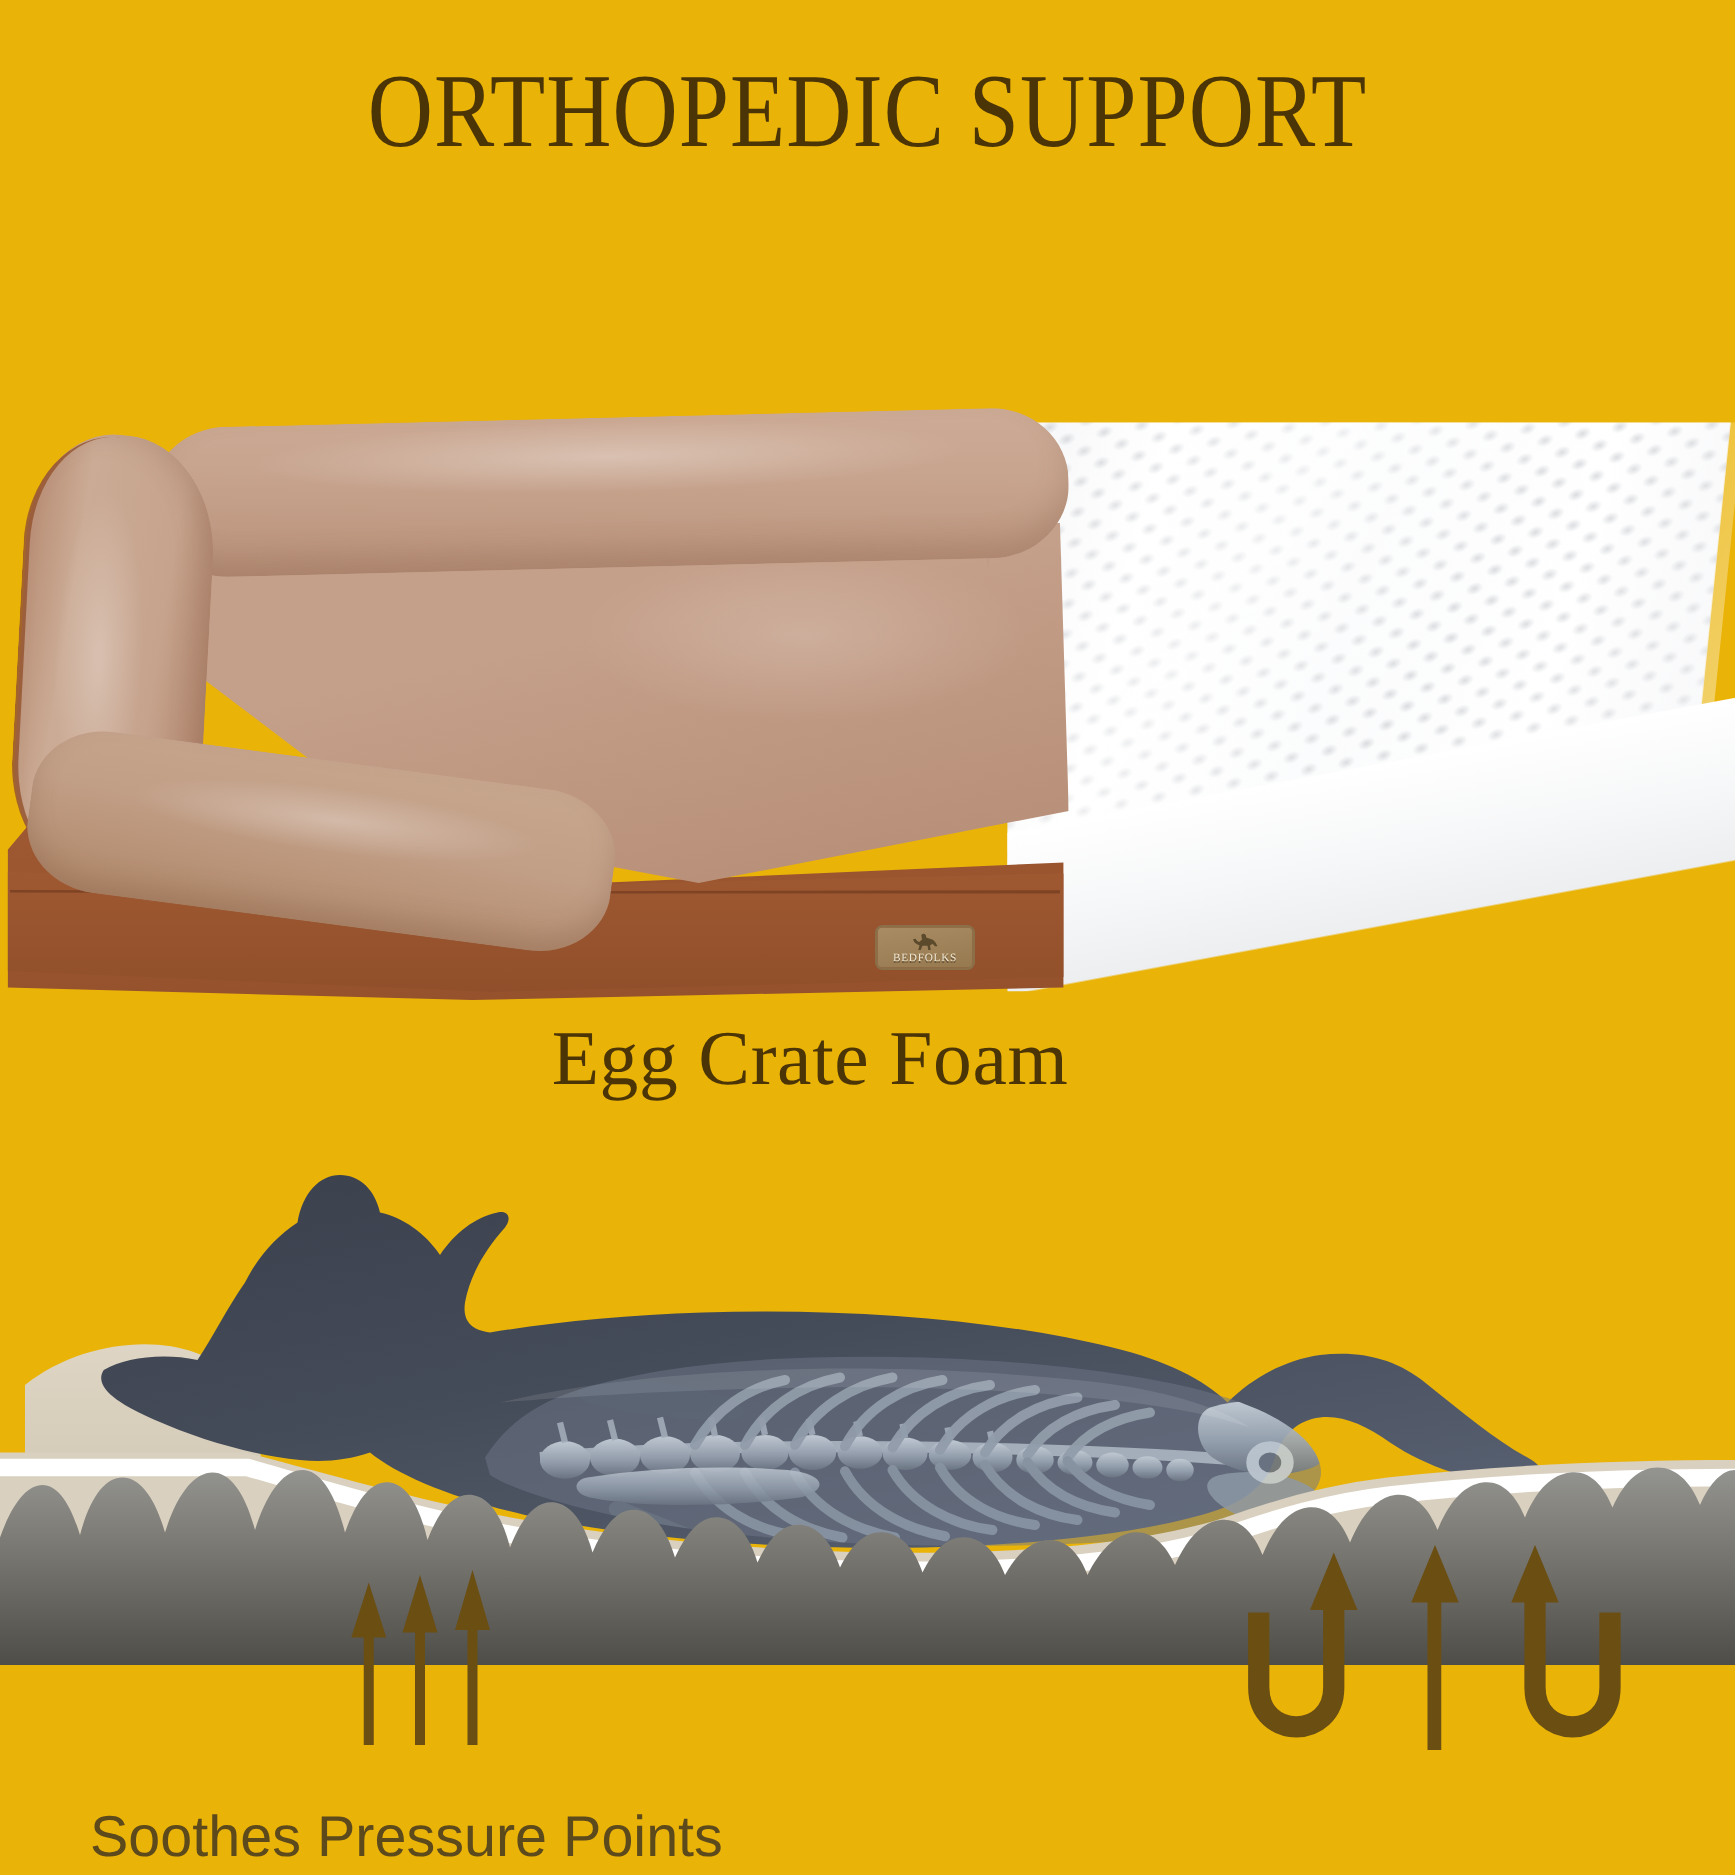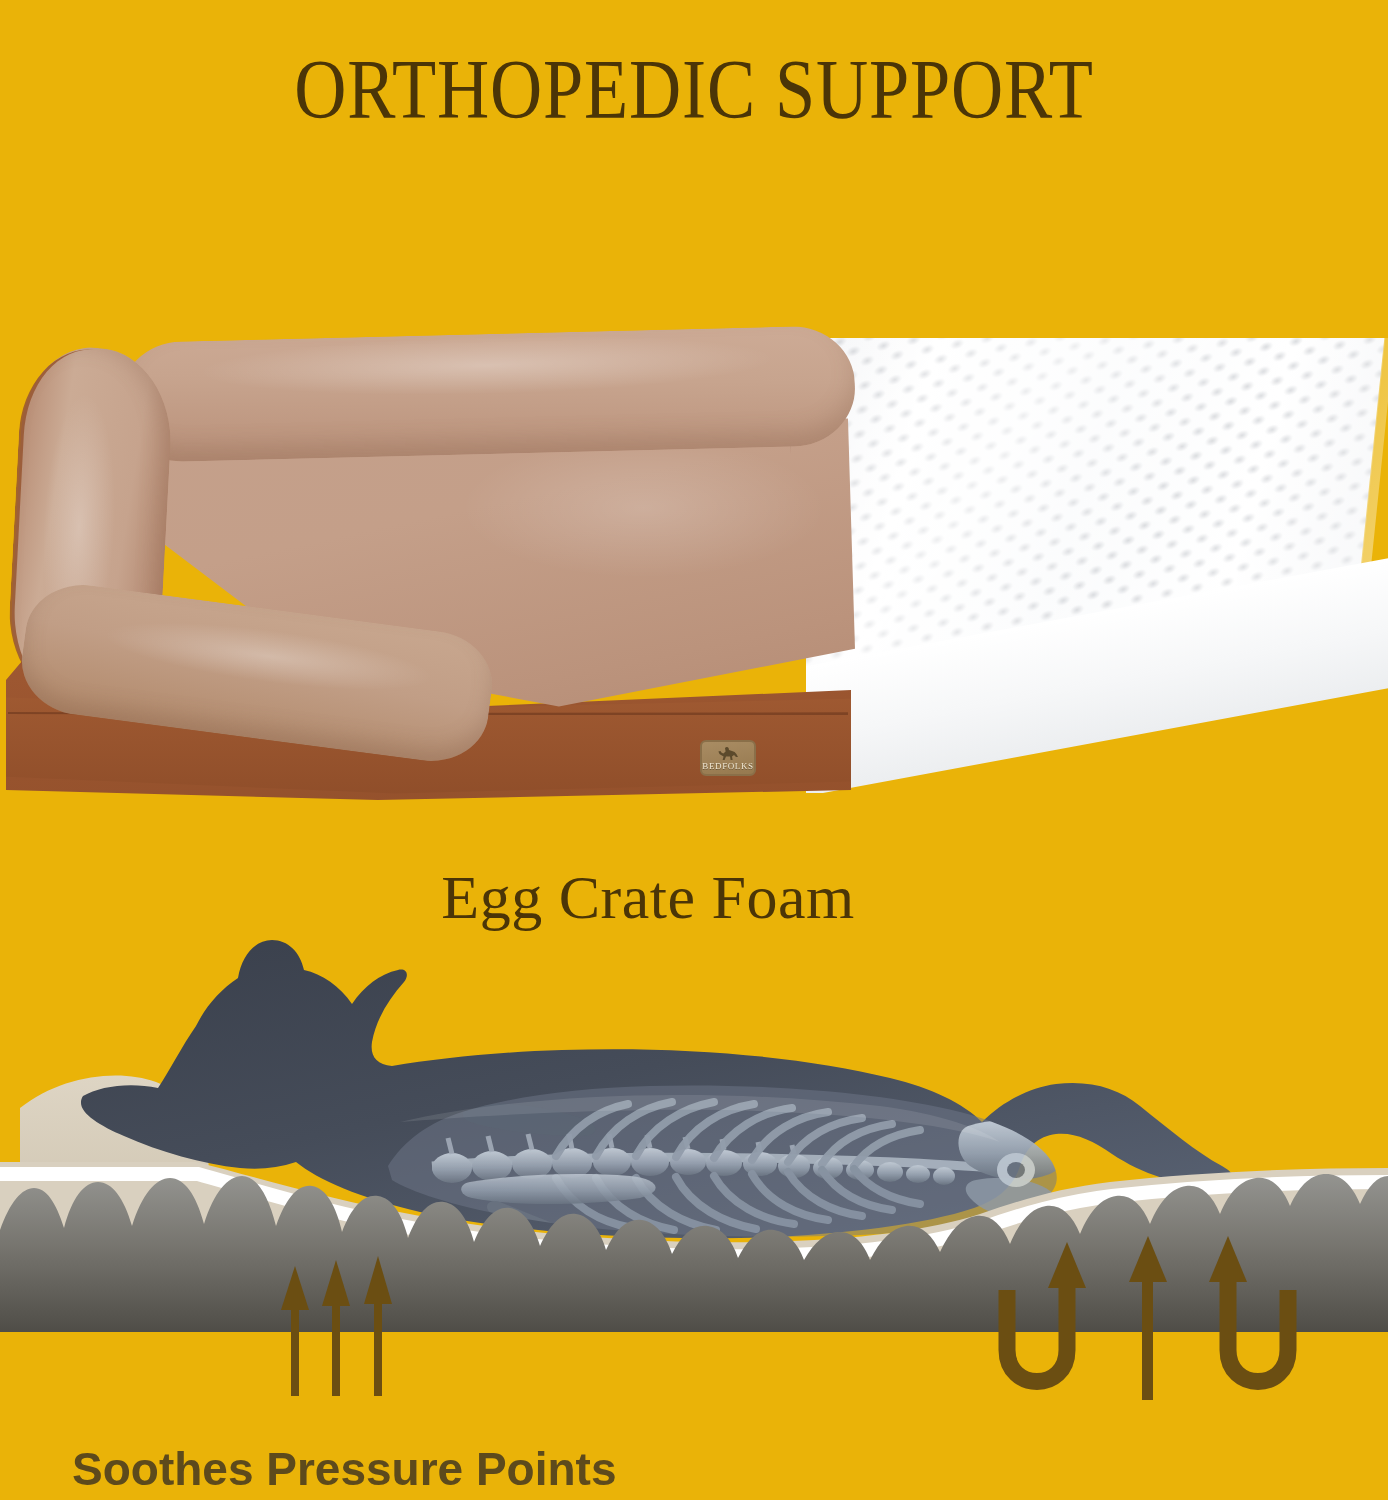--- a/index.html
+++ b/index.html
@@ -111,48 +111,48 @@
   }
   .bolster-piping {
     position:absolute; left:14px; top:30px; width:152px; height:356px;
     border-left:5px solid rgba(150,86,48,.85);
     border-radius:72px/92px;
     transform:rotate(3deg) skewY(3deg);
   }
 
   
   .brand-tag {
-    position:absolute; left:700px; top:740px; width:56px; height:36px;
+    position:absolute; left:700px; top:740px; width:80px; height:36px;
     background:linear-gradient(170deg,#a98c63 0%, #96794f 100%);
     border:2px solid #8a6f49; border-radius:6px;
     display:flex; flex-direction:column; align-items:center; justify-content:flex-end;
     padding-bottom:3px; overflow:hidden;
   }
   .brand-tag .mark { position:absolute; top:4px; left:50%; transform:translateX(-50%); }
   .brand-tag .name {
     font-family:"Liberation Serif", serif; font-size:9px; letter-spacing:.6px;
     color:#efe6d2; text-shadow:0 1px 0 rgba(0,0,0,.35);
   }
 
   
   .caption {
-    position:absolute; left:0; top:862px; width:1296px; text-align:center;
+    position:absolute; left:0; top:812px; width:1296px; text-align:center;
     font-family:"Liberation Serif", serif; font-size:62px; color:#4b3507;
     letter-spacing:.5px;
   }
 
   
   .diagram { position:absolute; left:0; top:930px; width:1388px; height:480px; }
   .diagram svg { display:block; }
 
   
   .foot-label {
     position:absolute; bottom:4px;
     font-family:"Liberation Sans", sans-serif;
-    font-size:46px; font-weight:700; color:#5d4a1c; letter-spacing:0px;
+    font-size:46px; font-weight:400; color:#5d4a1c; letter-spacing:0px;
     white-space:nowrap;
   }
   .foot-left  { left:72px; }
   .foot-right { right:66px; }
 </style>
 </head>
 <body>
 
 <div class="page">
 

